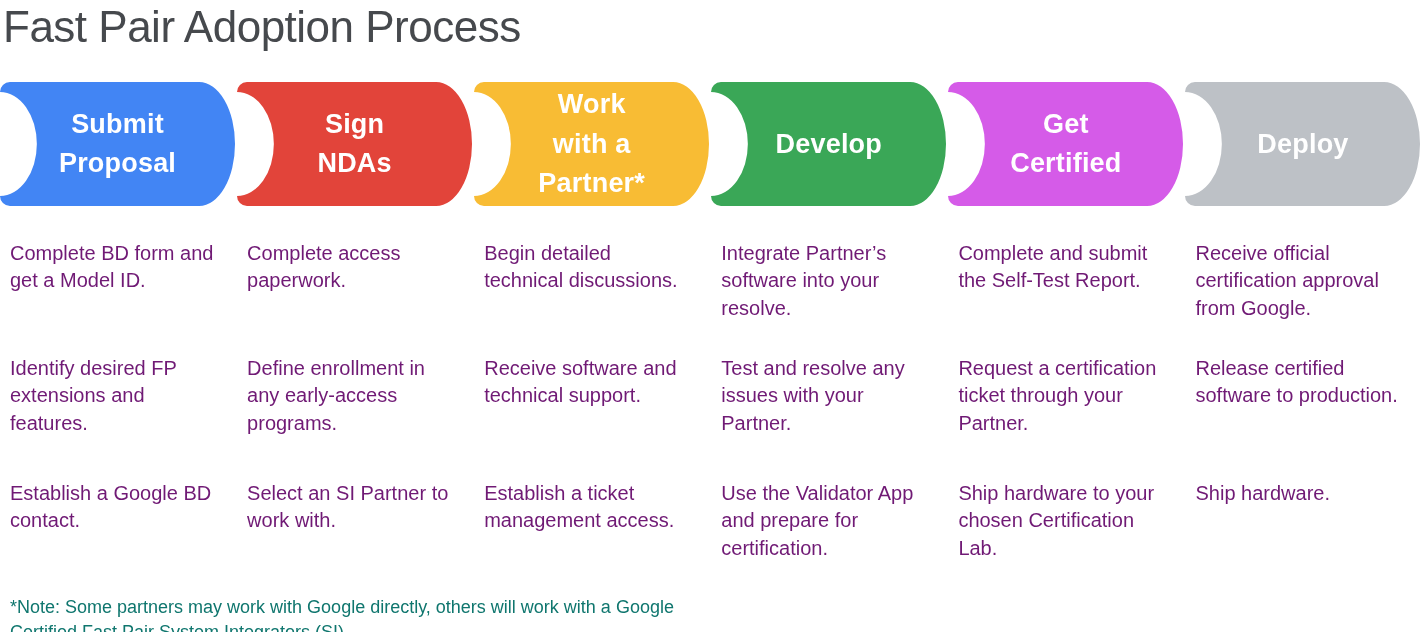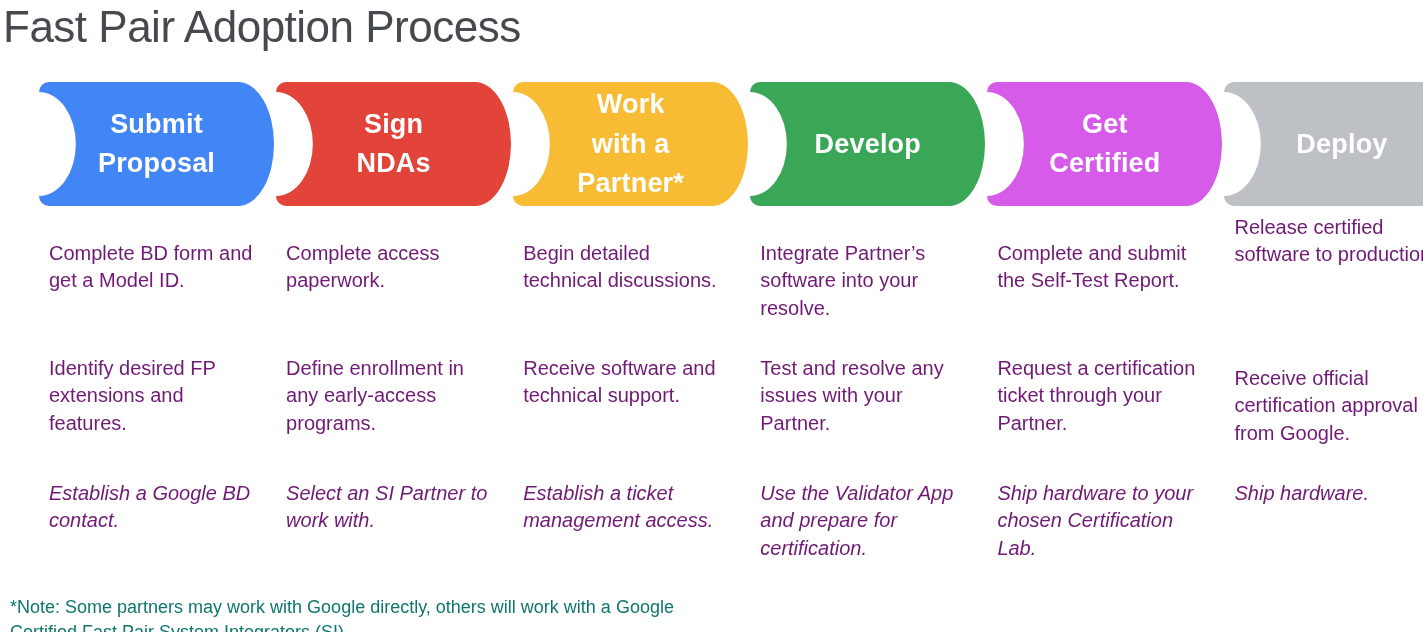--- a/index.html
+++ b/index.html
@@ -10,40 +10,40 @@
     overflow: hidden;
   }
   .page { position: relative; width: 1423px; height: 616px; }
 
   .title {
     margin: 0; padding: 2px 0 0 3px;
     font-size: 44px; font-weight: 400; line-height: 1.12;
     color: #46494D; letter-spacing: -0.5px;
   }
 
-  .columns { display: flex; margin-top: 31px; padding-left: 39px; }
+  .columns { display: flex; margin-top: 31px; }
   .col { flex: 0 0 auto; width: 237.1px; }
 
   .shape { position: relative; width: 235px; height: 124px; }
   .shape svg { position: absolute; inset: 0; display: block; }
   .shape .label {
     position: absolute; inset: 0;
     display: flex; align-items: center; justify-content: center;
     text-align: center; white-space: pre-line;
     color: #ffffff; font-size: 27px; font-weight: 700; line-height: 1.46;
     letter-spacing: 0.2px;
   }
 
   .desc {
     margin: 8px 0 0 10px; width: 206px;
     font-size: 20px; line-height: 1.36; color: #701a75;
   }
   .desc.r1 { margin-top: 34px; height: 107px; }
   .desc.r2 { height: 117px; }
-  .desc.r3 { height: 115px; font-style: italic; }
+  .desc.r3 { height: 115px; }
 
   .note {
     margin: 0 0 0 10px; max-width: 702px;
     font-size: 18px; line-height: 1.36; color: #0f766e;
   }
 </style>
 </head>
 <body>
 
 <div class="page">
@@ -117,22 +117,22 @@
       <p class="desc r3">Ship hardware to your chosen Certification Lab.</p>
     </div>
 
     <div class="col">
       <div class="shape">
         <svg width="235" height="124" viewBox="0 0 236 124" preserveAspectRatio="none">
           <path d="M 10 0 H 200 A 36 62 0 0 1 200 124 H 10 A 10 10 0 0 1 0 114 A 37 52 0 0 0 0 10 A 10 10 0 0 1 10 0 Z" fill="#BDC1C6"></path>
         </svg>
         <div class="label">Deploy</div>
       </div>
+      <p class="desc r1">Receive official certification approval from Google.</p>
       <p class="desc r2">Release certified software to production.</p>
-      <p class="desc r1">Receive official certification approval from Google.</p>
       <p class="desc r3">Ship hardware.</p>
     </div>
 
   </div>
 
   <p class="note">*Note: Some partners may work with Google directly, others will work with a Google Certified Fast Pair System Integrators (SI).</p>
 
 </div>
 
 </body></html>

